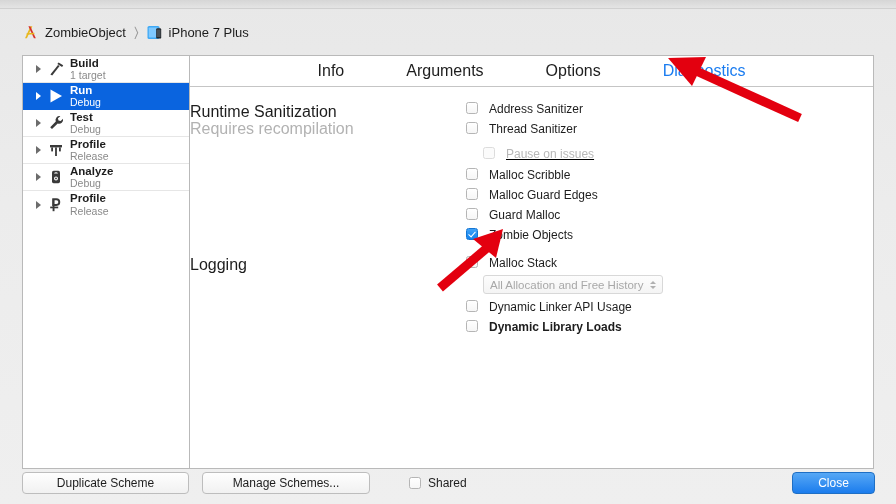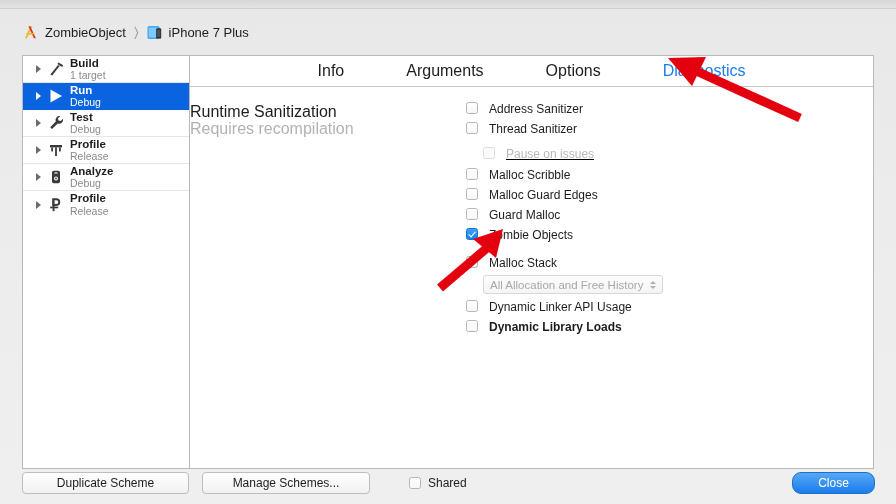--- a/index.html
+++ b/index.html
@@ -60,21 +60,21 @@
     padding:0 6px;font-size:11.5px;color:#a8a8a8;white-space:nowrap;}
   .popup .arrows{margin-left:7px;display:flex;flex-direction:column;align-items:center;justify-content:center;gap:2px;}
   .popup .arrows i{display:block;width:0;height:0;border-left:3px solid transparent;border-right:3px solid transparent;}
   .popup .arrows i.up{border-bottom:3.5px solid #b0b0b0;}
   .popup .arrows i.dn{border-top:3.5px solid #b0b0b0;}
   
   .bottom{position:absolute;left:0;top:470px;width:896px;height:25px;}
   .btn{position:absolute;height:22px;box-sizing:border-box;border:1px solid #bdbdbd;border-radius:4px;
     background:linear-gradient(to bottom,#fefefe,#f1f1f1);font-size:12px;color:#1d1d1d;
     display:flex;align-items:center;justify-content:center;}
-  .btn.primary{border:1px solid #1f6fc4;border-radius:9px;
+  .btn.primary{border:1px solid #1f6fc4;border-radius:4px;
     background:linear-gradient(to bottom,#57a8f5,#1b7ced);color:#ffffff;}
   .shared{position:absolute;display:flex;align-items:center;}
   .shared .lbl{font-size:12px;color:#1d1d1d;margin-left:7px;}
   
   .arrow-layer{position:absolute;left:0;top:0;width:896px;height:504px;pointer-events:none;}
 </style>
 </head>
 <body>
 
 <div class="toolbar-top"></div>
@@ -248,20 +248,21 @@
         </div>
         <div class="row" style="left:276px;top:121px;">
           <span class="cb"></span>
           <span class="cblabel">Guard Malloc</span>
         </div>
         <div class="row" style="left:276px;top:141px;">
           <span class="cb checked"></span>
           <span class="cblabel">Zombie Objects</span>
         </div>
 
+        <div class="rlabel" style="left:0;top:169px;width:265px;">Logging</div>
 
         <div class="row" style="left:276px;top:169px;">
           <span class="cb"></span>
           <span class="cblabel">Malloc Stack</span>
         </div>
 
         <div class="popup" style="left:293px;top:188px;">
           <span>All Allocation and Free History</span>
           <span class="arrows">
               <i class="up"></i>

